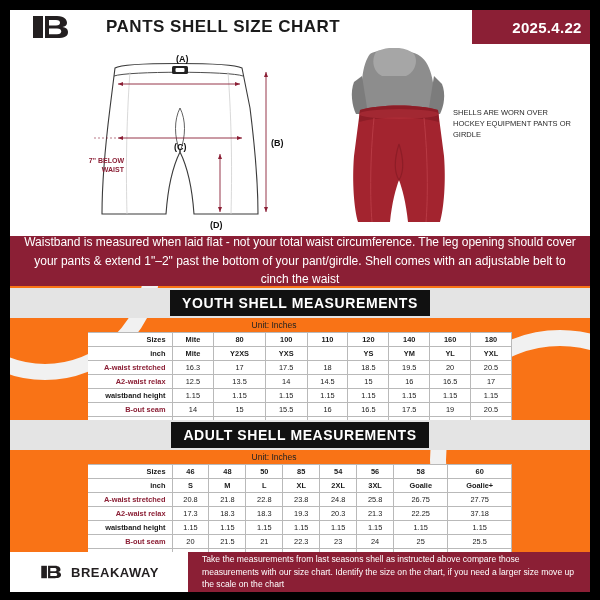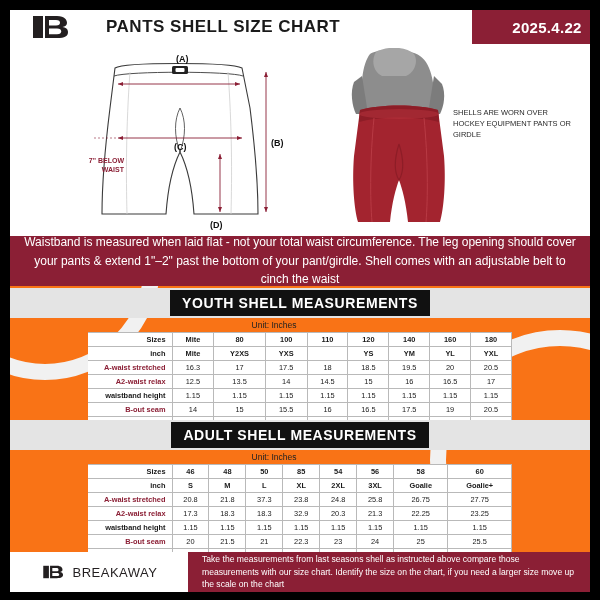--- a/index.html
+++ b/index.html
@@ -116,21 +116,21 @@
   
   .footer {
     position: absolute; left: 10px; bottom: 8px; width: 580px; height: 40px;
     display: flex; z-index: 10;
   }
   .footer-logo {
     width: 178px; background: #fff; display: flex; align-items: center;
     justify-content: center; gap: 6px;
   }
   .footer-logo .fl-t {
-    font-size: 13px; font-weight: normal; letter-spacing: .5px; color: #231f20;
+    font-size: 13px; font-weight: bold; letter-spacing: .5px; color: #231f20;
   }
   .footer-text {
     flex: 1; background: #8b1f35; color: #fff;
     display: flex; align-items: center; padding: 0 14px;
     font-size: 8.6px; line-height: 1.5;
   }
 </style>
 </head>
 <body>
 
@@ -332,37 +332,37 @@
         <td>XL</td>
         <td>2XL</td>
         <td>3XL</td>
         <td>Goalie</td>
         <td>Goalie+</td>
       </tr>
       <tr>
         <td class="rowhead accent">A-waist stretched</td>
         <td>20.8</td>
         <td>21.8</td>
-        <td>37.3</td>
+        <td>22.8</td>
         <td>23.8</td>
         <td>24.8</td>
         <td>25.8</td>
         <td>26.75</td>
         <td>27.75</td>
       </tr>
       <tr>
         <td class="rowhead accent">A2-waist relax</td>
         <td>17.3</td>
         <td>18.3</td>
         <td>18.3</td>
-        <td>32.9</td>
+        <td>19.3</td>
         <td>20.3</td>
         <td>21.3</td>
         <td>22.25</td>
-        <td>23.25</td>
+        <td>37.18</td>
       </tr>
       <tr>
         <td class="rowhead plain">waistband height</td>
         <td>1.15</td>
         <td>1.15</td>
         <td>1.15</td>
         <td>1.15</td>
         <td>1.15</td>
         <td>1.15</td>
         <td>1.15</td>

